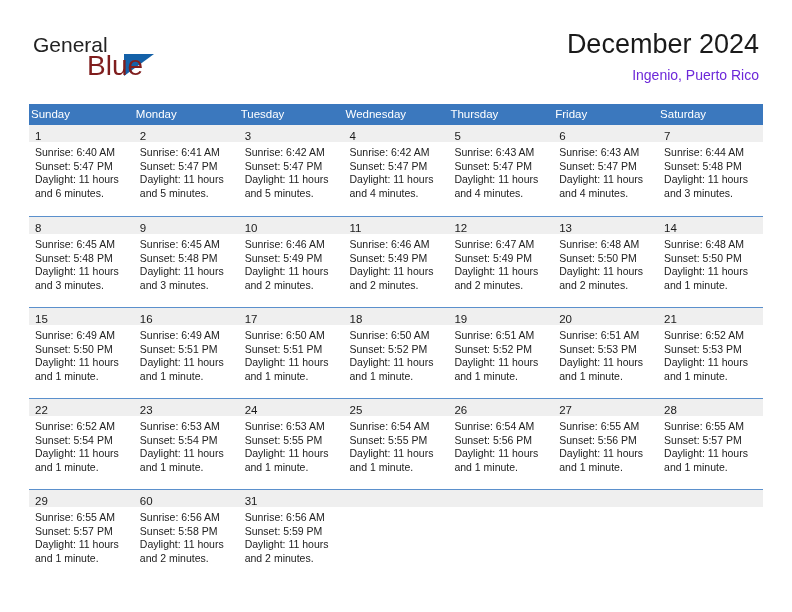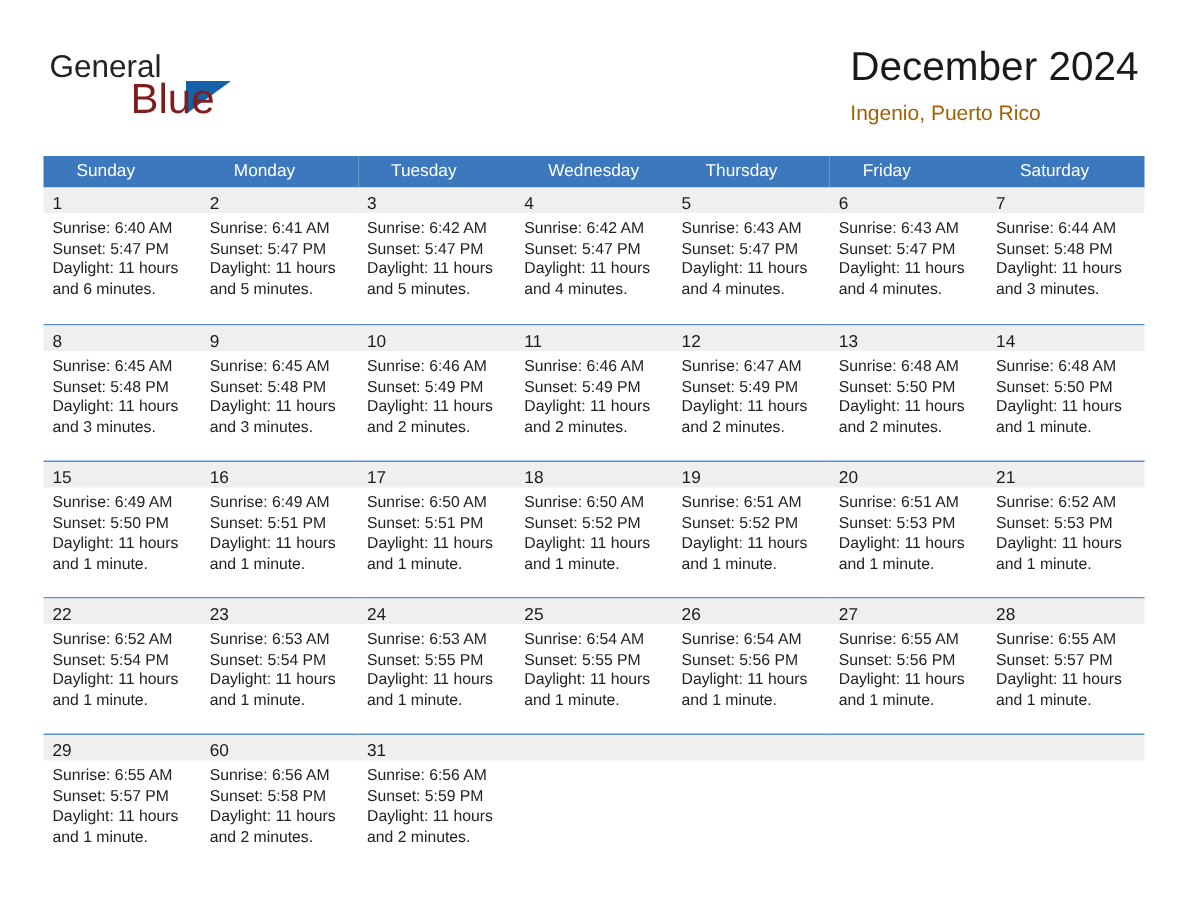--- a/index.html
+++ b/index.html
@@ -65,34 +65,34 @@
     width: 0;
     height: 0;
     border-left: 30px solid #1461a8;
     border-bottom: 22px solid transparent;
   }
 
   .title-block {
     position: absolute;
     right: 33px;
     top: 28px;
-    text-align: left;
+    text-align: right;
   }
   .cal-title {
     font-size: 27px;
     line-height: 33px;
     color: #1a1a1a;
     font-weight: normal;
     white-space: nowrap;
   }
   .cal-subtitle {
     margin-top: 5px;
     font-size: 14px;
     line-height: 18px;
-    color: #a16207;
+    color: #6d28d9;
     white-space: nowrap;
   }
 
   
   .calendar {
     position: absolute;
     left: 29px;
     top: 104px;
     width: 734px;
   }
@@ -103,21 +103,21 @@
     width: 734px;
   }
   table.cal col { width: 104.857px; }
 
   thead th {
     background: #3b78be;
     color: #ffffff;
     font-size: 11.5px;
     font-weight: normal;
     text-align: left;
-    padding: 4px 0 5px 22px;
+    padding: 4px 0 5px 2px;
     height: 11px;
     vertical-align: middle;
     border: none;
   }
 
   tbody tr.week-row > td {
     vertical-align: top;
     padding: 0;
     border: none;
     height: 91px;

